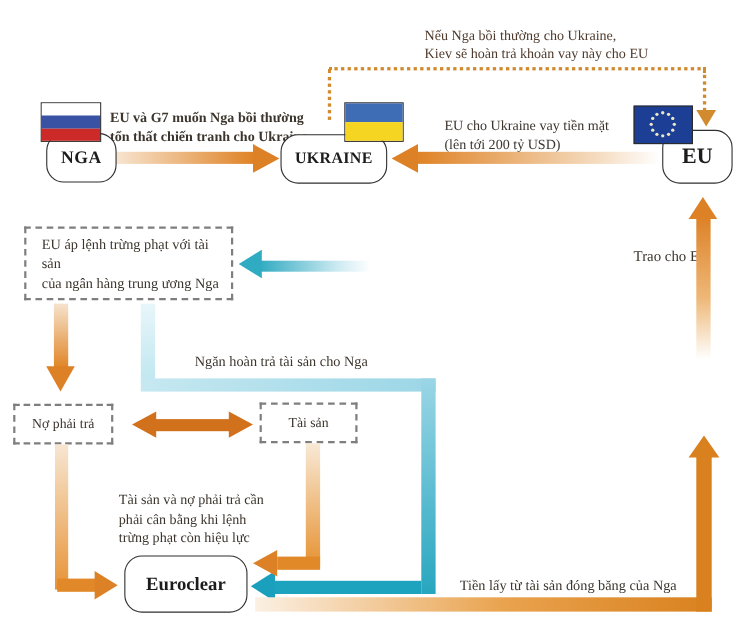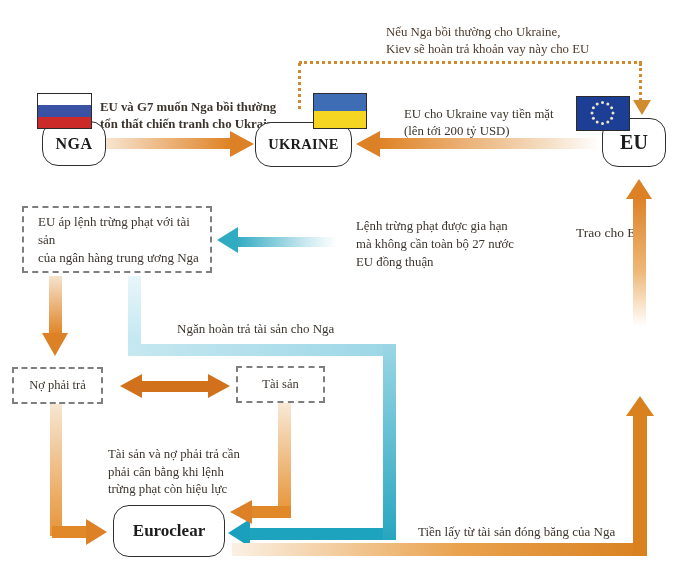--- a/index.html
+++ b/index.html
@@ -203,25 +203,20 @@
   <div class="node node-eu">
     <span>EU</span>
   </div>
 
   <div class="dashed dashed-sanctions">
     <div>EU áp lệnh trừng phạt với tài sản</div>
     <div>của ngân hàng trung ương Nga</div>
   </div>
   <div class="shaft sh-sanc"></div>
   <div class="head hd-sanc"></div>
-  <div class="ann ann-extend">
-    <div>Lệnh trừng phạt được gia hạn</div>
-    <div>mà không cần toàn bộ 27 nước</div>
-    <div>EU đồng thuận</div>
-  </div>
 
   <div class="ann ann-give">Trao cho EU</div>
   <div class="shaft sh-ecb-eu"></div>
   <div class="head hd-ecb-eu"></div>
 
   <div class="shaft sh-sanc-liab"></div>
   <div class="head hd-sanc-liab"></div>
 
   <div class="shaft sh-teal-v1"></div>
   <div class="shaft sh-teal-h1"></div>

